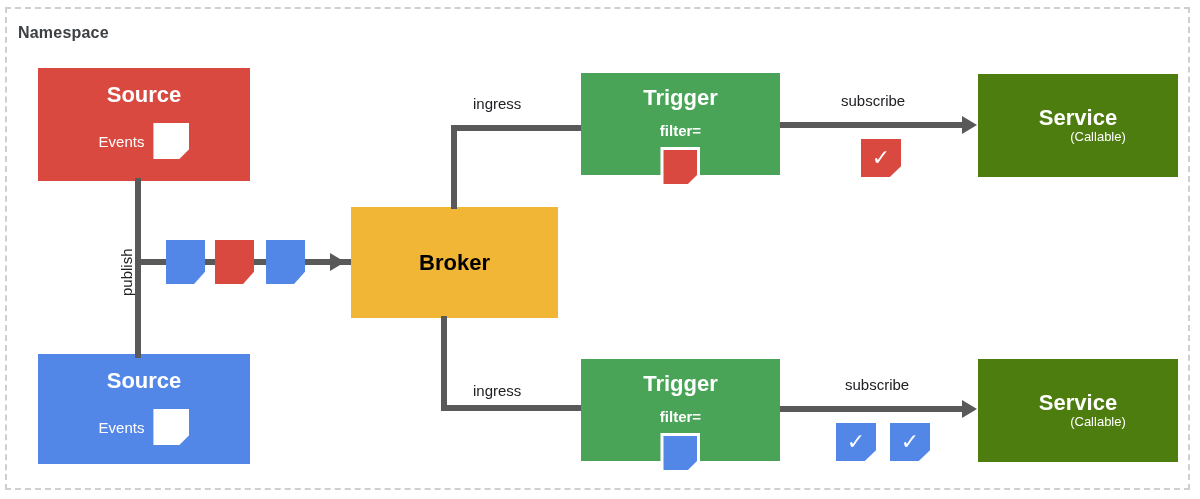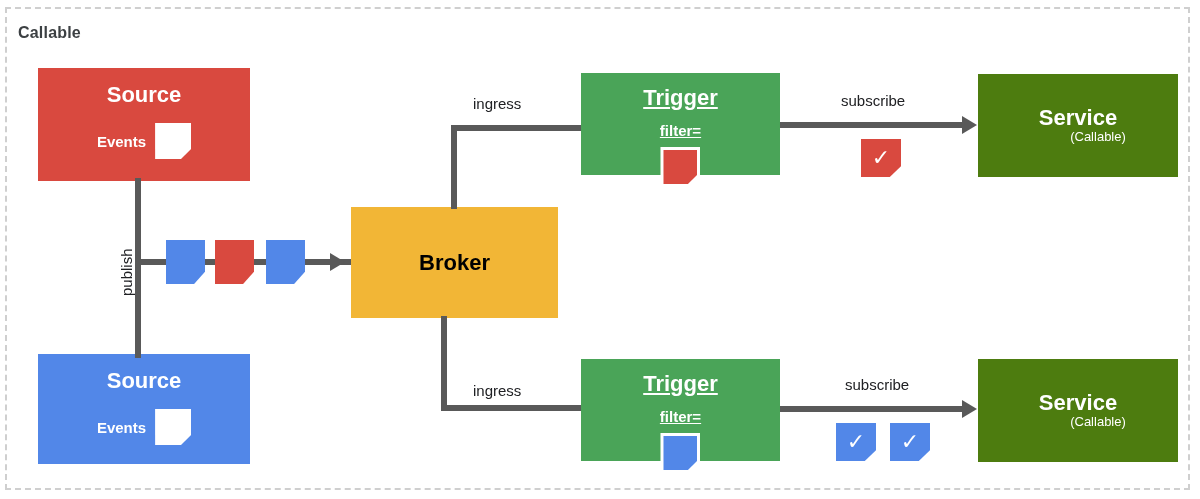--- a/index.html
+++ b/index.html
@@ -13,27 +13,27 @@
             color:#3c4043;letter-spacing:.2px;}
 
   .box{position:absolute;box-sizing:border-box;display:flex;flex-direction:column;
        align-items:center;justify-content:flex-start;}
   .box-title{font-size:22px;font-weight:bold;line-height:1;}
   .box-sub{font-size:13px;line-height:1.15;margin-left:40px;}
 
   .src{color:#ffffff;}
   .src .box-title{margin-top:16px;}
   .src-row{display:flex;align-items:center;gap:9px;margin-top:17px;}
-  .src-label{font-size:15px;font-weight:bold;color:#fff;}
+  .src-label{font-size:15px;font-weight:normal;color:#fff;}
 
   .broker{background:#f2b636;}
   .broker .box-title{color:#000000;margin:0;}
   .broker{justify-content:center;}
 
-  .trigger{background:#4aa458;color:#fff;text-decoration:underline;}
+  .trigger{background:#4aa458;color:#fff;}
   .trigger .box-title{margin-top:14px;}
   .trig-row{display:flex;align-items:center;gap:8px;margin-top:13px;flex-direction:column;}
   .trig-label{font-size:15px;font-weight:bold;color:#fff;}
 
   .service{background:#4d7c0f;color:#fff;justify-content:center;}
   .service .box-title{margin:0;}
   .service .box-sub{margin-top:1px;}
 
   
   .card{position:relative;}
@@ -54,21 +54,21 @@
            transform-origin:0 0;transform:rotate(-90deg);}
   .arrow{position:absolute;width:0;height:0;border-top:9px solid transparent;
          border-bottom:9px solid transparent;border-left:15px solid #595959;}
 </style>
 </head>
 <body>
 
 <div id="stage">
 
   <div class="ns-border"></div>
-  <div class="ns-title">Callable</div>
+  <div class="ns-title">Namespace</div>
 
   <div class="box src" id="src0" style="left:38px;top:68px;width:212px;height:113px;background:#d9493f;">
     <div class="box-title">Source</div>
     <div class="src-row">
       <span class="src-label">Events</span>
       <span class="card" style="width:36px;height:36px;">
         <span class="sheet" style="display:block;background:#ffffff;"></span>
       </span>
     </div>
   </div>

